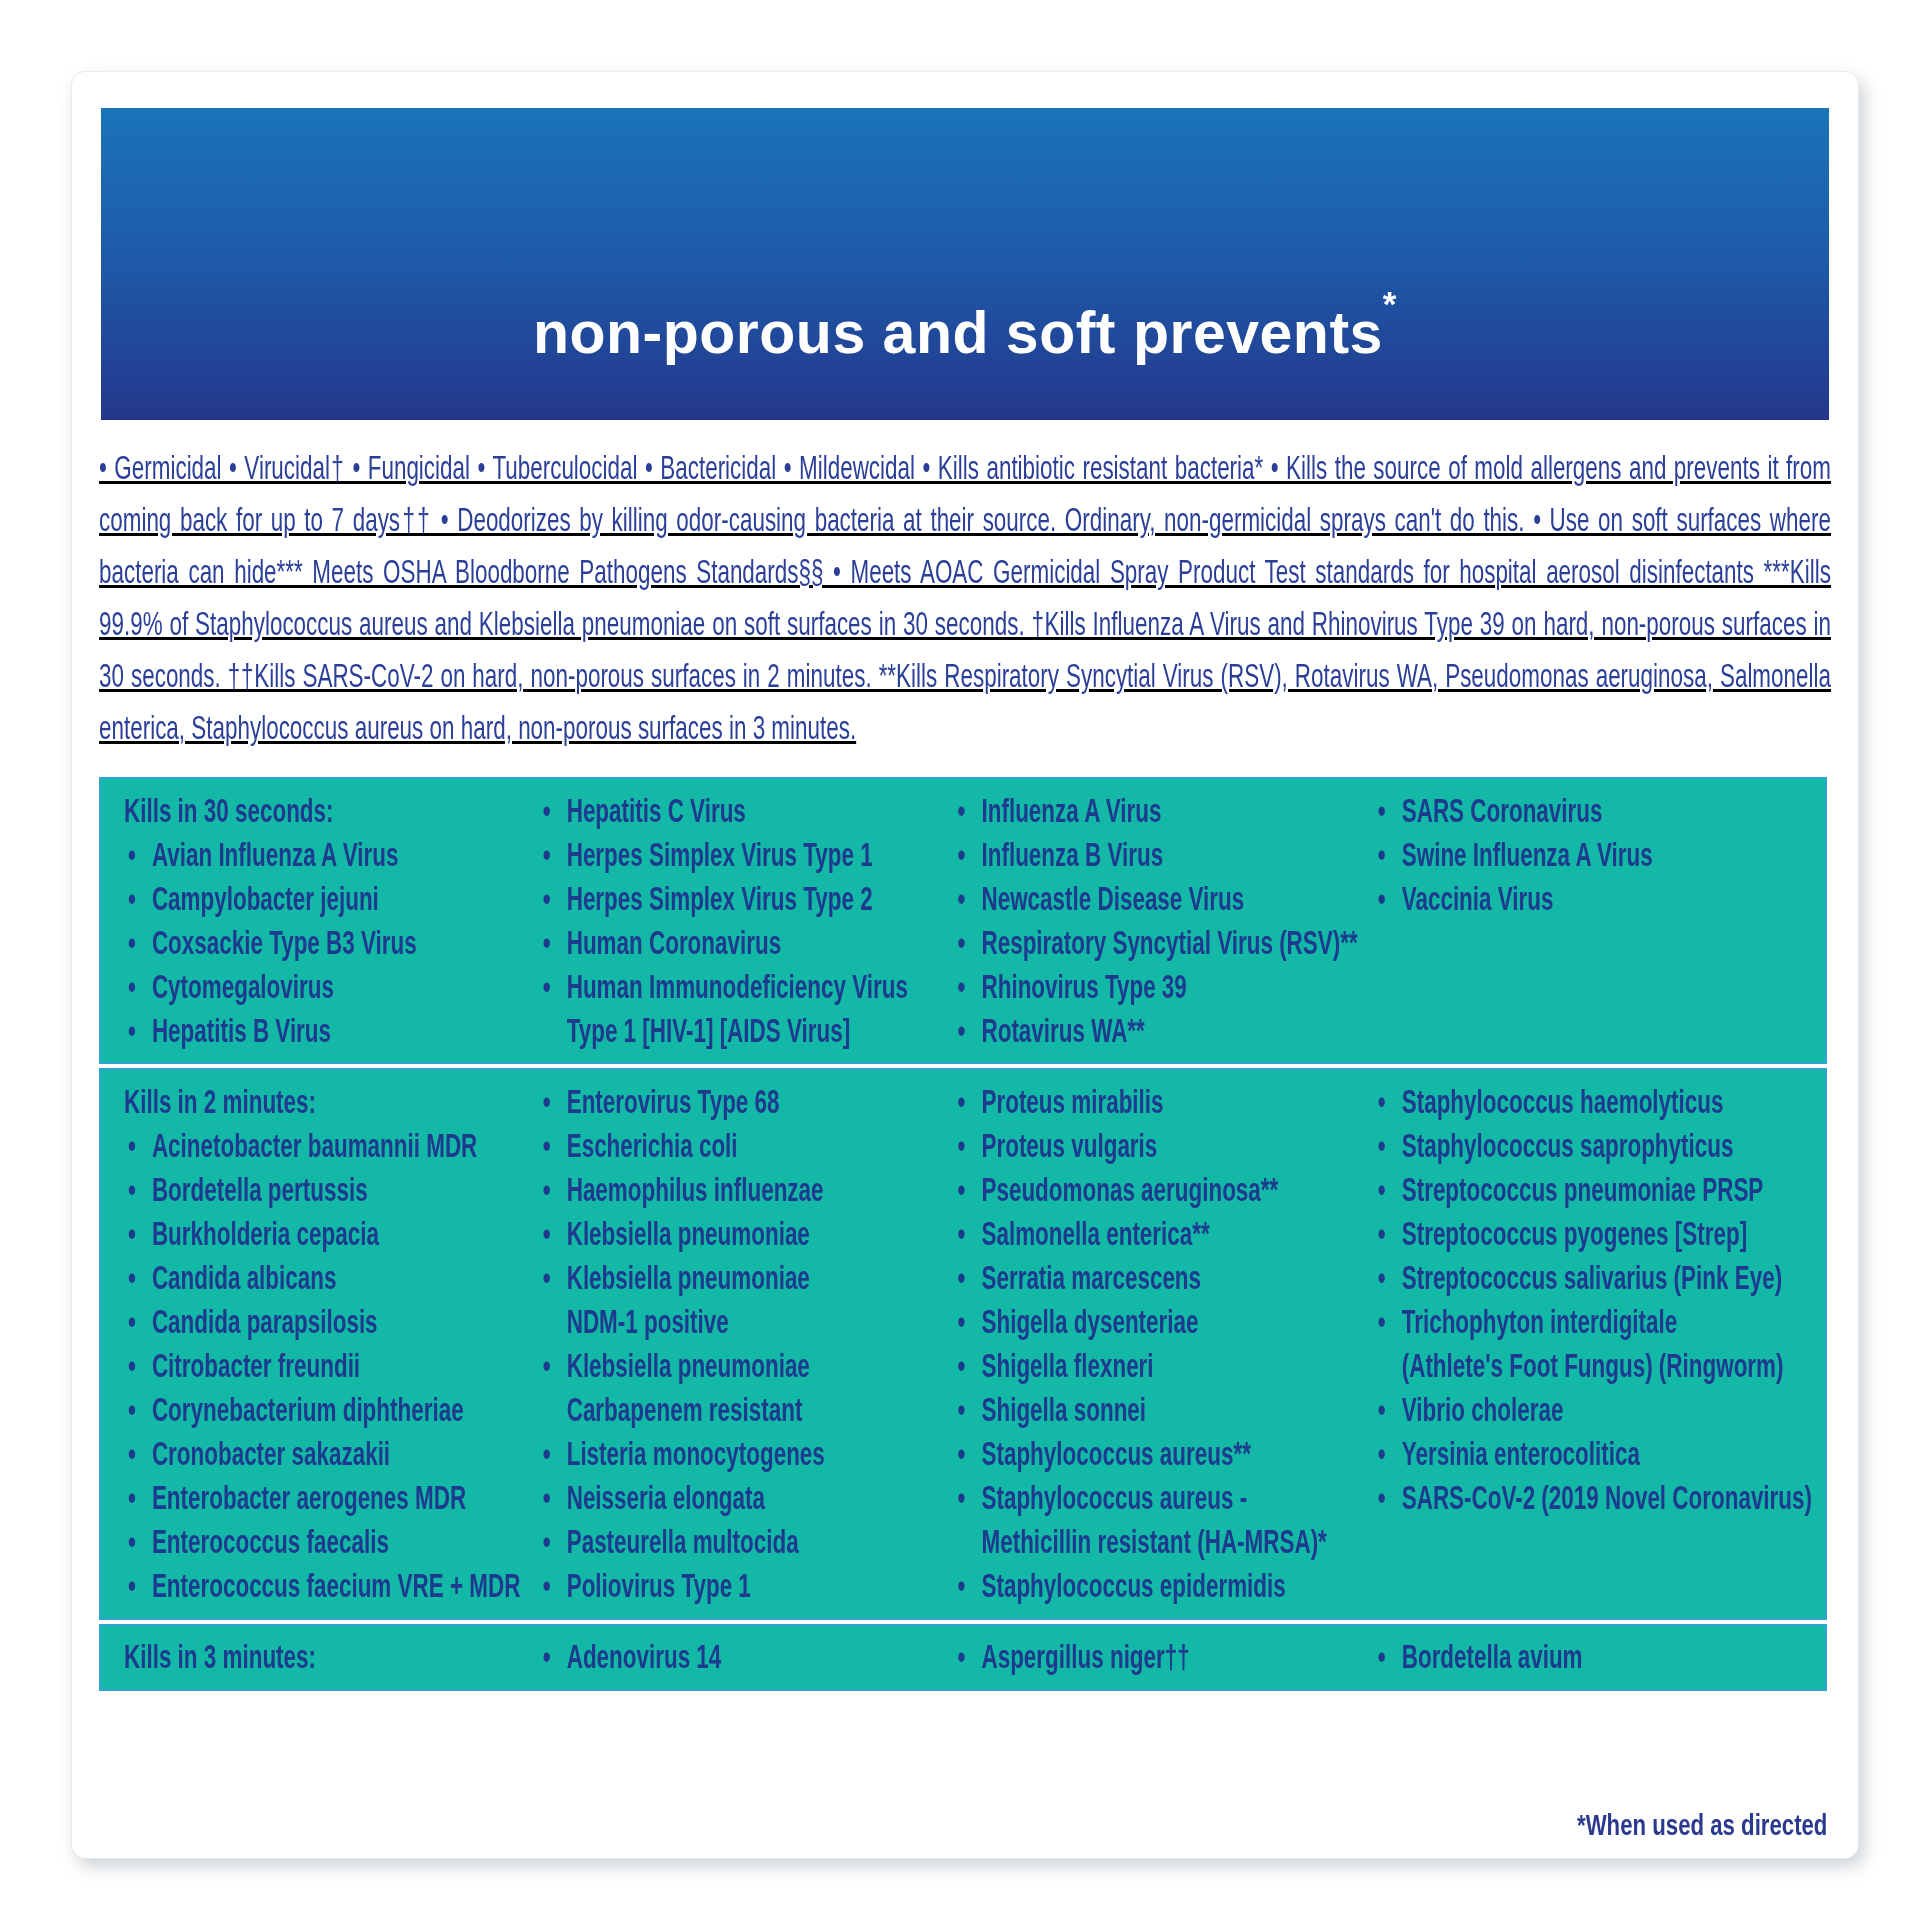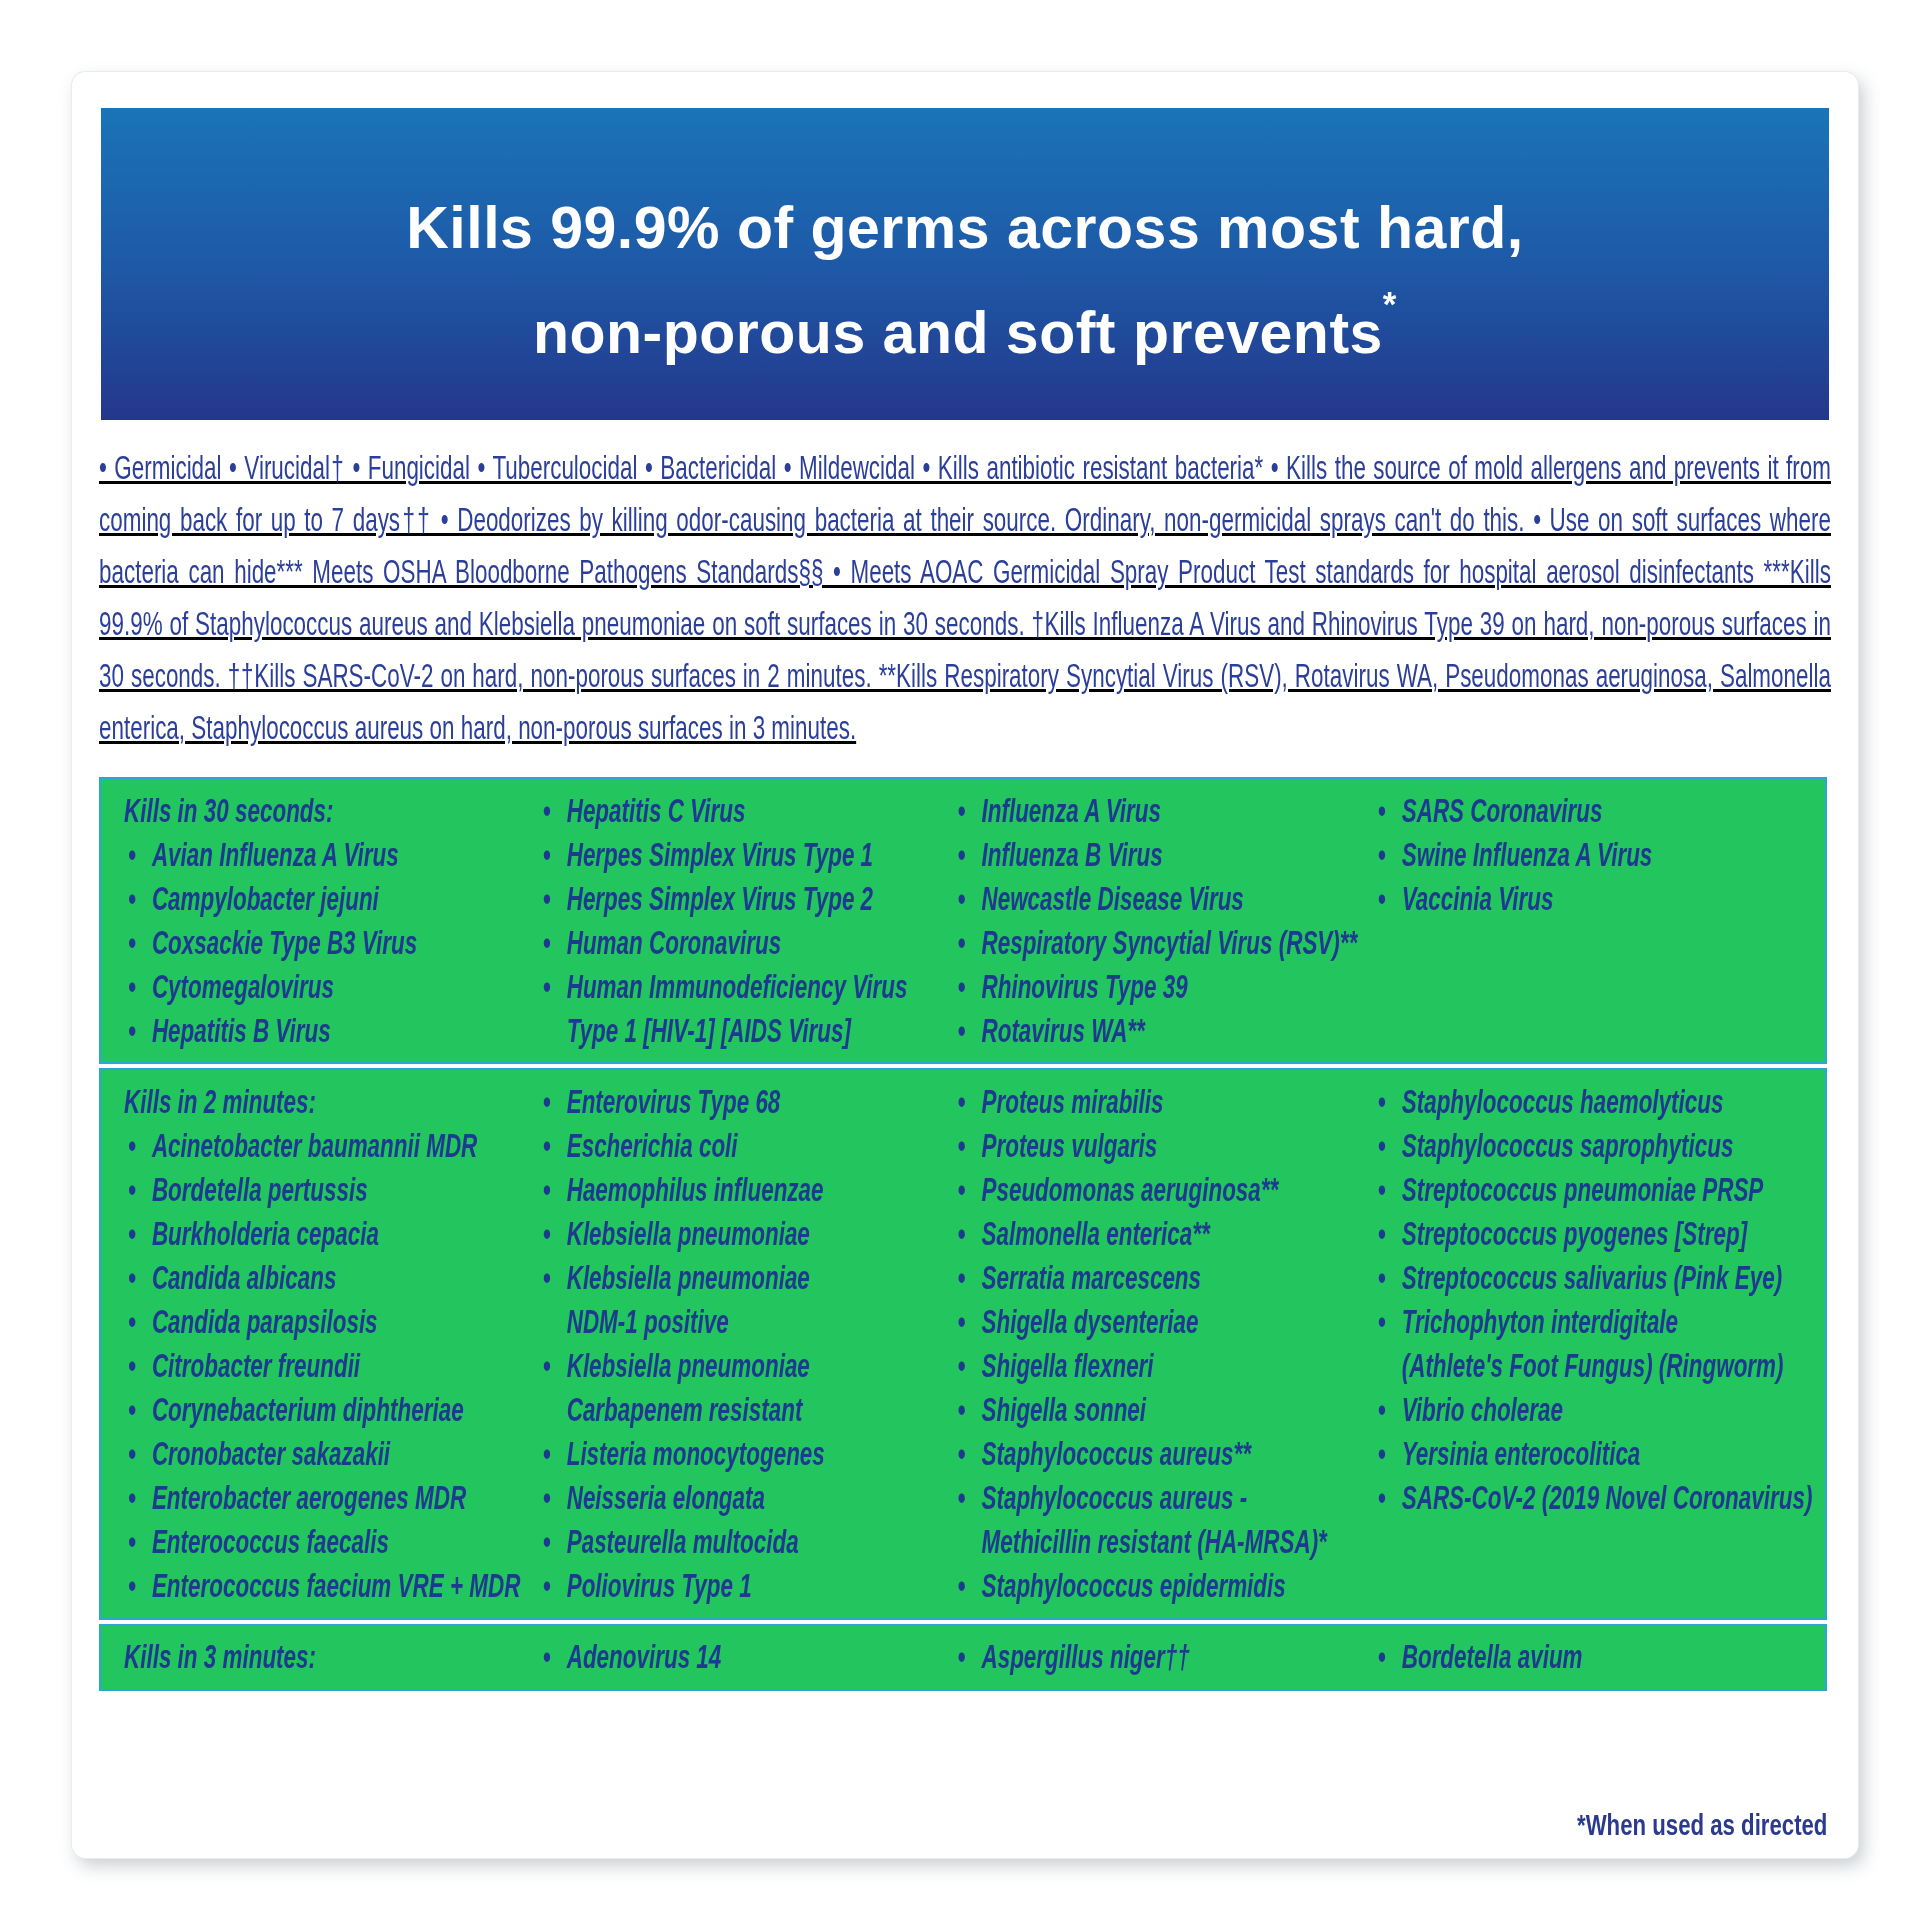--- a/index.html
+++ b/index.html
@@ -29,22 +29,22 @@
   .condense{transform:scaleX(0.68);transform-origin:0 0;}
   
   .intro{position:absolute;left:27px;top:370px;width:1732px;overflow:visible;text-decoration:underline;}
   .intro-text{
     width:2547px;font-size:33px;line-height:52px;color:#2b3f98;
     text-align:justify;font-weight:normal;letter-spacing:0;
   }
   
   .table-wrap{position:absolute;left:27px;top:705px;width:1728px;}
   .section{
-    border:2.9px solid #2fa5d5;background:#22c55e;
-    padding:9.7px 0 9.7px 23px;margin-top:3.9px;overflow:hidden;font-style:italic;
+    border:2.9px solid #2fa5d5;background:#14b8a6;
+    padding:9.7px 0 9.7px 23px;margin-top:3.9px;overflow:hidden;
   }
   .section:first-child{margin-top:0;}
   .sec-grid{
     display:grid;grid-template-columns:610px 610px 618px auto;
     width:2507px;transform:scaleX(0.68);transform-origin:0 0;
   }
   .sec-header{
     font-weight:bold;font-size:33px;line-height:44px;color:#1d3a8e;white-space:nowrap;
   }
   .sec-cell ul{margin:0;padding:0;list-style:none;}
@@ -62,21 +62,21 @@
     font-weight:bold;font-size:30px;color:#2b3a8e;white-space:nowrap;
   }
 </style>
 </head>
 <body>
 
 <div class="card">
 
   <div class="banner">
     <div class="banner-title">
-      <span>Kills 99.9% of germs across most hard,</span><br>
+      <br>
       <span>non-porous and soft prevents</span><span class="t-sup">*</span>
     </div>
   </div>
 
   <div class="intro">
     <div class="intro-text condense">• Germicidal • Virucidal† • Fungicidal • Tuberculocidal • Bactericidal • Mildewcidal • Kills antibiotic resistant bacteria* • Kills the source of mold allergens and prevents it from coming back for up to 7 days†† • Deodorizes by killing odor-causing bacteria at their source. Ordinary, non-germicidal sprays can't do this. • Use on soft surfaces where bacteria can hide*** Meets OSHA Bloodborne Pathogens Standards§§ • Meets AOAC Germicidal Spray Product Test standards for hospital aerosol disinfectants ***Kills 99.9% of Staphylococcus aureus and Klebsiella pneumoniae on soft surfaces in 30 seconds. †Kills Influenza A Virus and Rhinovirus Type 39 on hard, non-porous surfaces in 30 seconds. ††Kills SARS-CoV-2 on hard, non-porous surfaces in 2 minutes. **Kills Respiratory Syncytial Virus (RSV), Rotavirus WA, Pseudomonas aeruginosa, Salmonella enterica, Staphylococcus aureus on hard, non-porous surfaces in 3 minutes.</div>
   </div>
 
   <div class="table-wrap">
       <div class="section">

